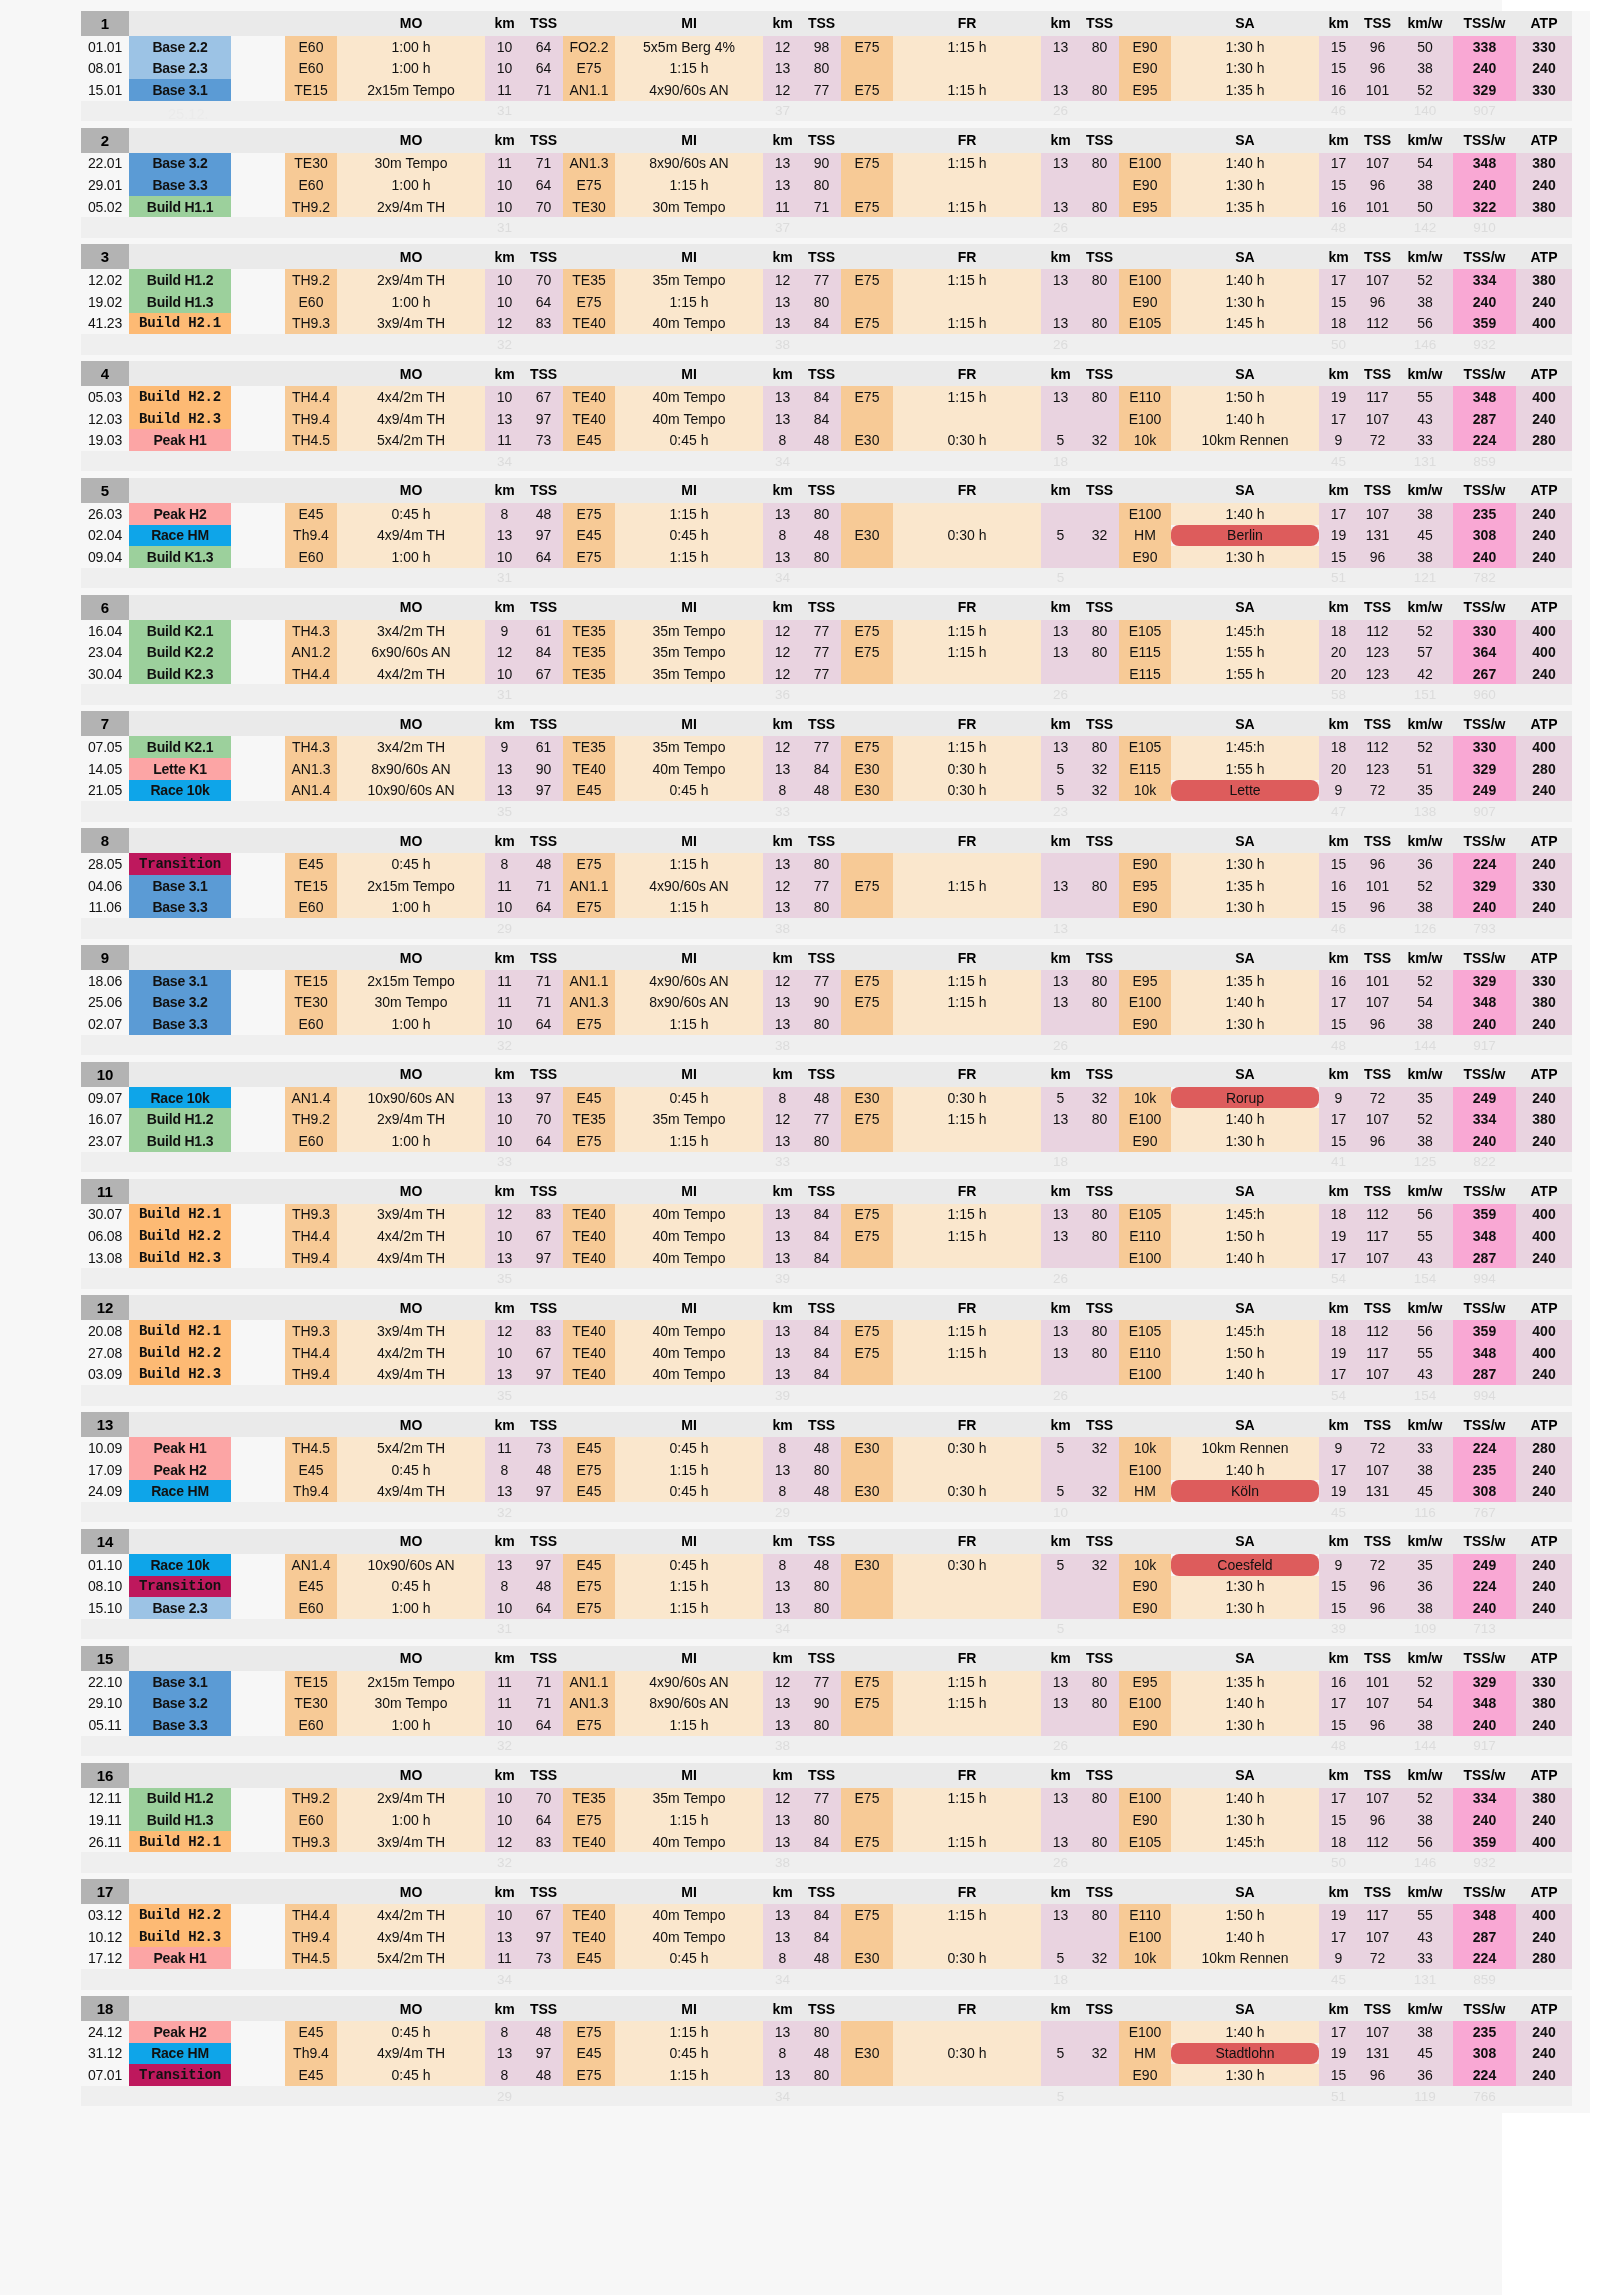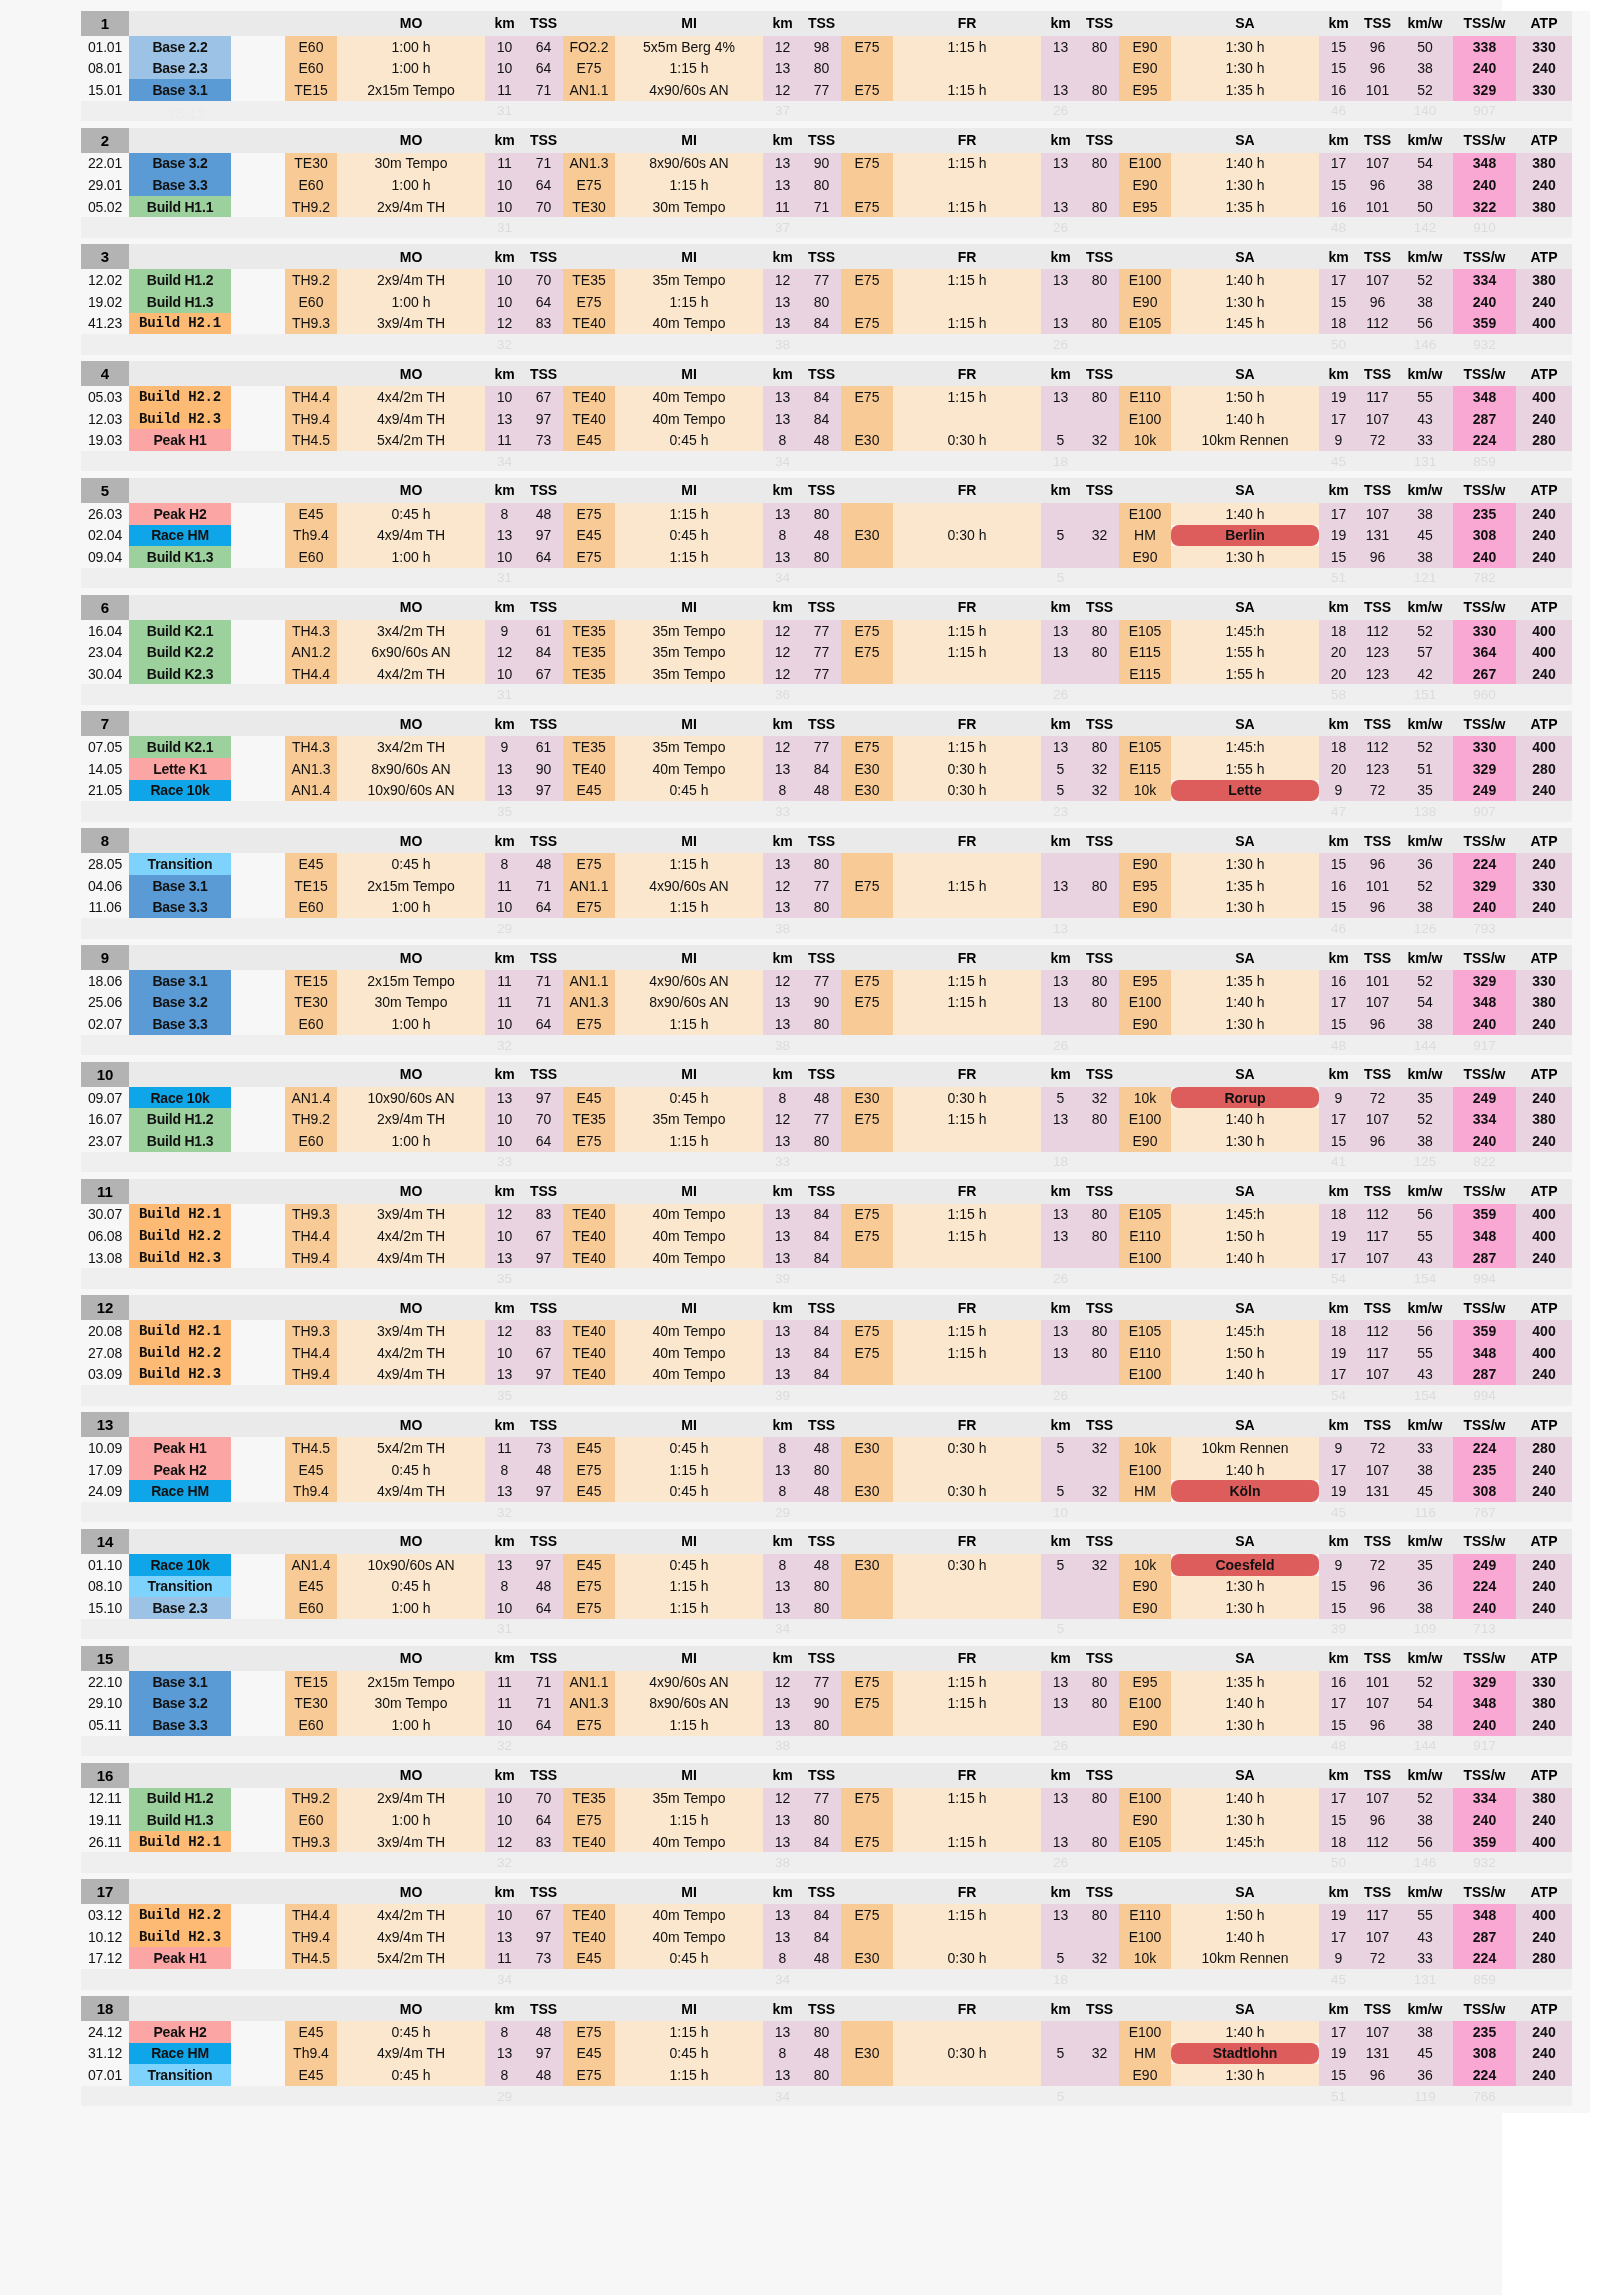--- a/index.html
+++ b/index.html
@@ -112,21 +112,21 @@
     font-size:14px;
     letter-spacing:-0.2px;
   }
   td.gapcell{background:#f7f7f7;}
   td.code{background:#f7ca96;font-size:13.5px;}
   td.desc{background:#fae7cd;font-size:13.5px;}
   td.num{background:#e9d3e0;font-size:13.5px;}
   td.kmw{background:#e9d3e0;font-size:13.5px;}
   td.tssw{background:#f9a8d4;font-size:14px;font-weight:bold;}
   td.atp{background:#e9d3e0;font-size:14px;font-weight:bold;}
-  td.race-desc{background:#dd5c5c;font-weight:bold;font-size:14px;border-radius:8px;}
+  td.race-desc{background:#dd5c5c;font-weight:normal;font-size:14px;border-radius:8px;}
   td.empty-code{background:#f7ca96;}
   td.empty-desc{background:#fae7cd;}
 
   
   tr.sumrow td{
     background:#efefef;
     color:#dcdcdc;
     font-size:13.5px;
     height:20.5px;
     font-weight:normal;
@@ -134,21 +134,21 @@
   tr.sumrow td.sumbold{font-weight:normal;}
   tr.spacer td{background:#f7f7f7;height:6.5px;}
 
   
   .ph-base-l{background:#9cc3e5;}
   .ph-base-d{background:#5b9bd5;}
   .ph-build{background:#9cd09c;}
   .ph-build-d{background:#fdba74;font-family:Liberation Mono, monospace;}
   .ph-peak{background:#fca5a5;}
   .ph-race{background:#0ea5e9;}
-  .ph-trans{background:#7dd3fc;}
+  .ph-trans{background:#be185d;font-family:Liberation Mono, monospace;}
 </style>
 </head>
 <body>
 
 <div class="page">
   <div class="sheet">
     <div class="ghost-date">25.12.</div>
     <table class="plan">
       <colgroup>
         <col class="c-date">

